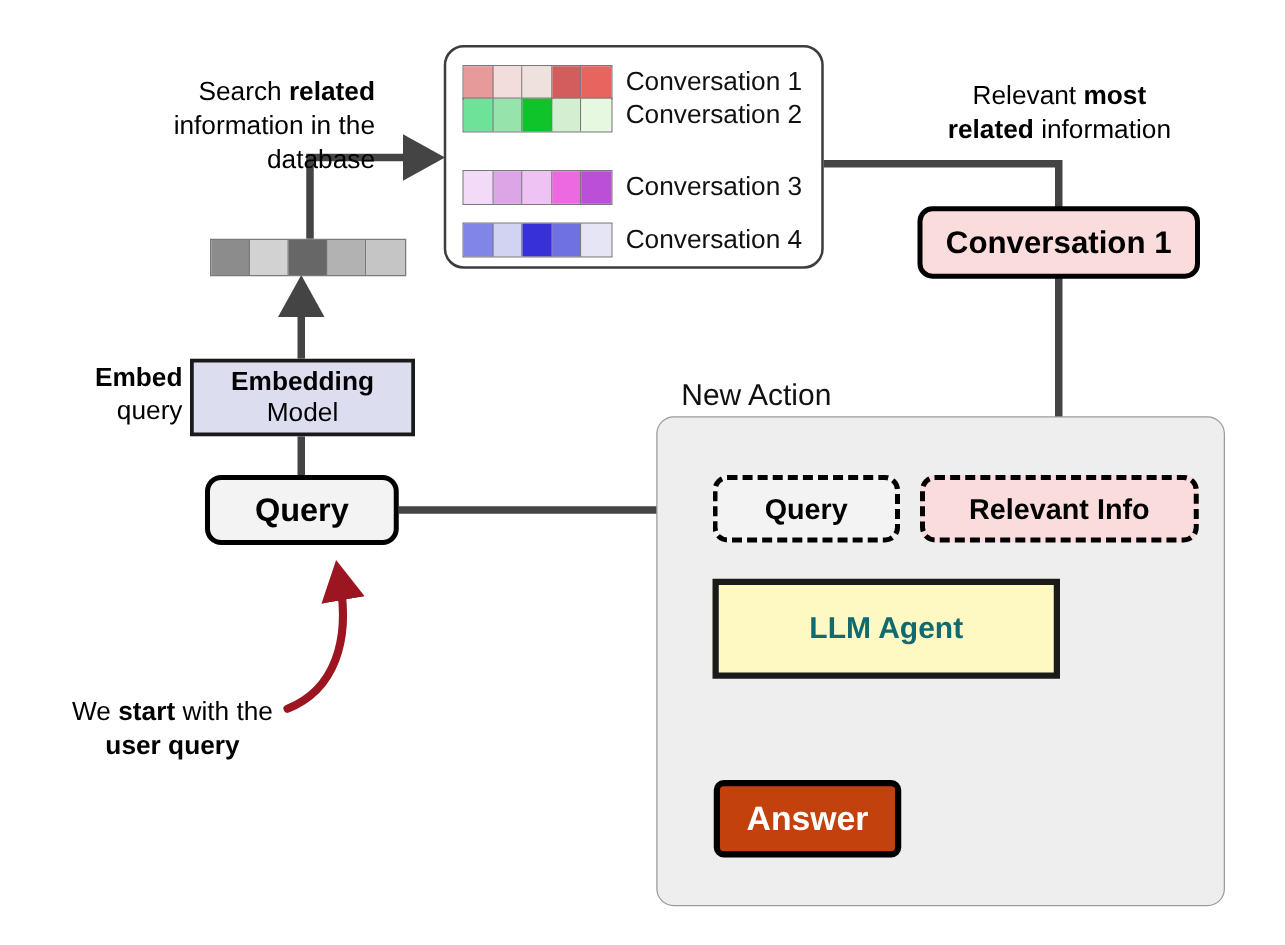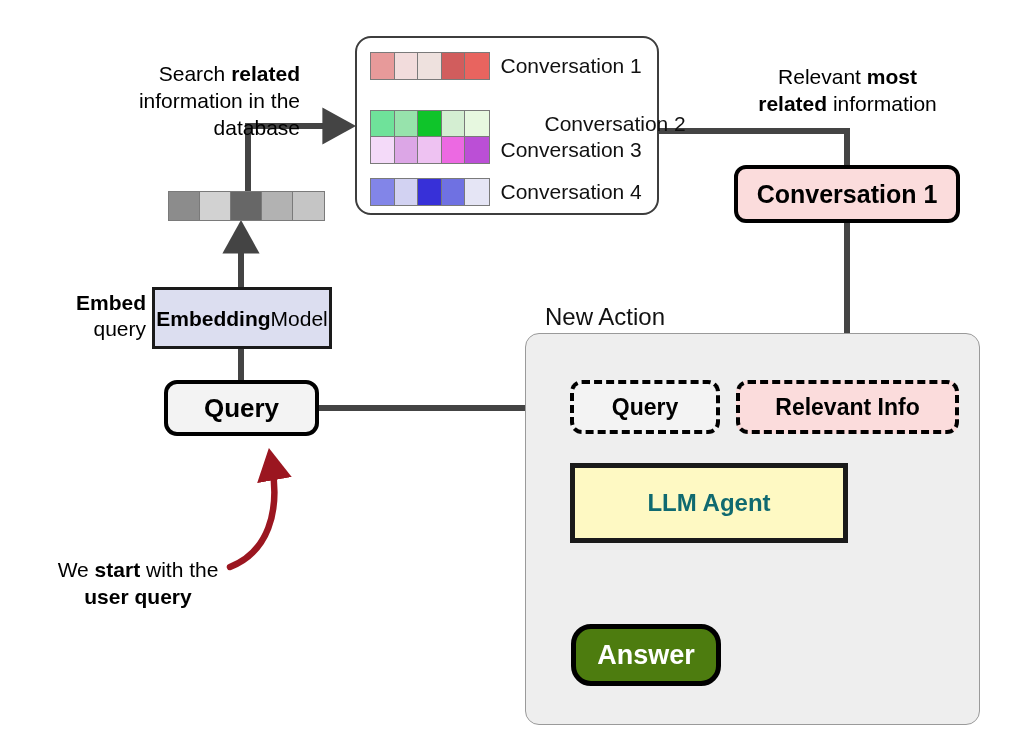--- a/index.html
+++ b/index.html
@@ -113,21 +113,21 @@
     box-sizing: border-box;
     text-align: center;
   }
   #embedding-box {
     left: 152px;
     top: 287px;
     width: 180px;
     height: 62px;
     background: #dcdef0;
     border: 3px solid #1a1a1a;
-    flex-direction: row;
+    flex-direction: column;
     line-height: 25px;
   }
   #embedding-box .l1 { font-size: 21px; font-weight: 700; color: #000; }
   #embedding-box .l2 { font-size: 21px; font-weight: 400; color: #000; }
 
   #query-box {
     left: 164px;
     top: 380px;
     width: 155px;
     height: 56px;
@@ -204,23 +204,23 @@
     border: 5px solid #1a1a1a;
     font-size: 24px;
     font-weight: 700;
     color: #106a70;
   }
   #answer-box {
     left: 571px;
     top: 624px;
     width: 150px;
     height: 62px;
-    background: #4d7c0f;
+    background: #c2410c;
     border: 5px solid #000;
-    border-radius: 20px;
+    border-radius: 8px;
     font-size: 27px;
     font-weight: 700;
     color: #ffffff;
   }
 
   
   #note-search {
     left: 60px;
     top: 60px;
     width: 240px;
@@ -289,21 +289,21 @@
       <div class="vec">
         <div class="cell" style="background: rgb(231, 154, 154);"></div>
         <div class="cell" style="background: rgb(242, 220, 220);"></div>
         <div class="cell" style="background: rgb(238, 225, 222);"></div>
         <div class="cell" style="background: rgb(209, 93, 93);"></div>
         <div class="cell" style="background: rgb(232, 100, 95);"></div>
       </div>
       <div class="conv-label">Conversation 1</div>
     </div>
 
-    <div class="conv-row" style="top:72px;gap:44px;">
+    <div class="conv-row" style="top:40px;">
       <div class="vec">
         <div class="cell" style="background: rgb(111, 226, 154);"></div>
         <div class="cell" style="background: rgb(151, 227, 172);"></div>
         <div class="cell" style="background: rgb(15, 196, 42);"></div>
         <div class="cell" style="background: rgb(212, 238, 210);"></div>
         <div class="cell" style="background: rgb(231, 248, 224);"></div>
       </div>
       <div class="conv-label">Conversation 2</div>
     </div>
 

